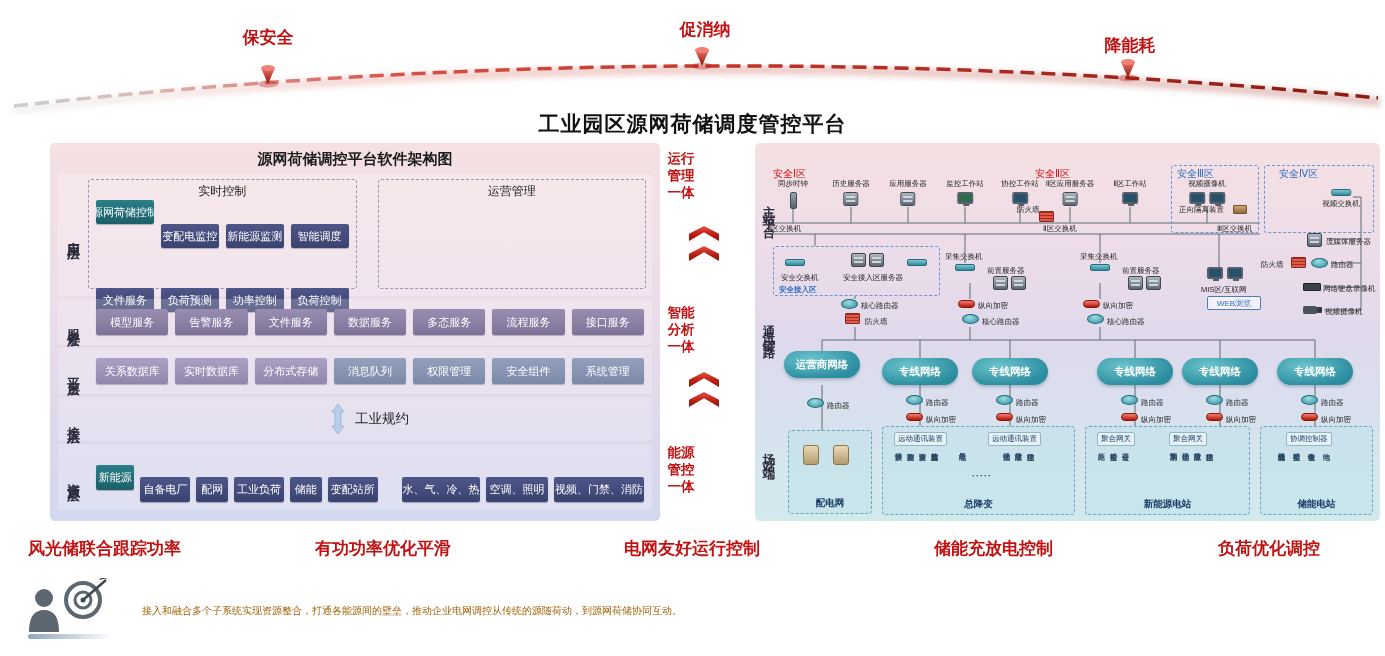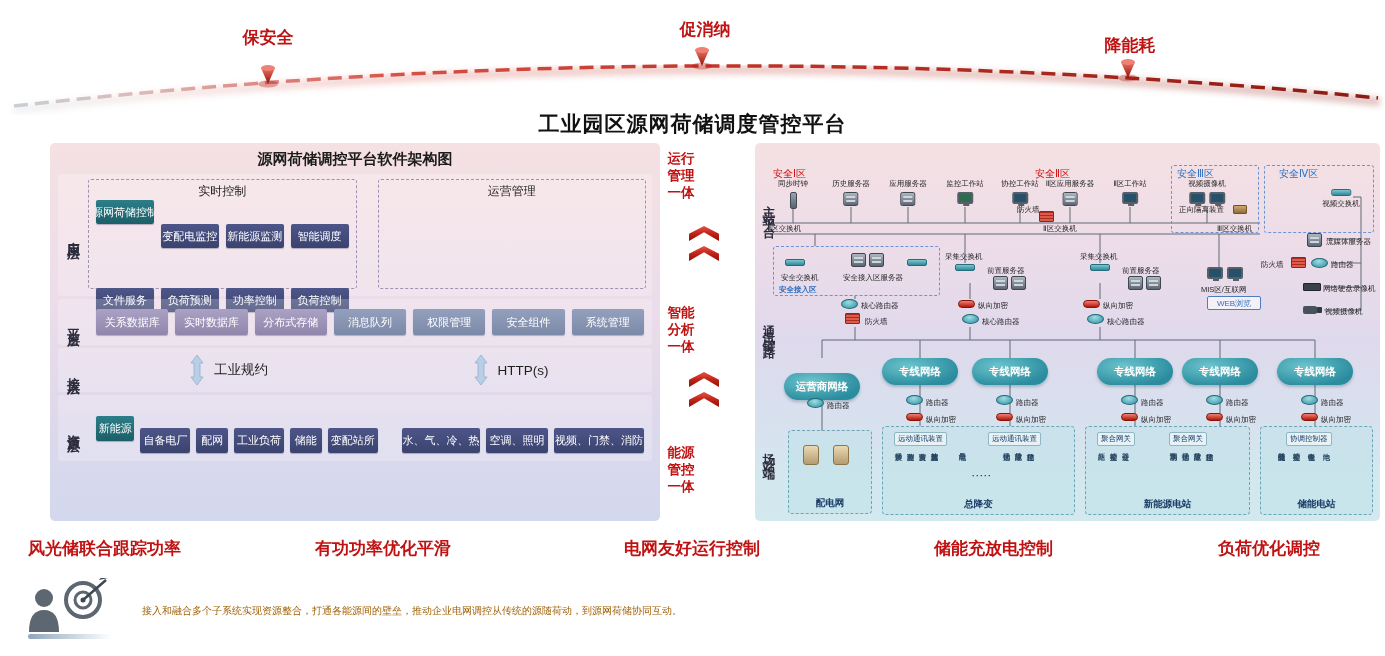--- a/index.html
+++ b/index.html
@@ -163,20 +163,32 @@
             <div class="btn c-ind">功率控制</div>
             <div class="btn c-ind">负荷控制</div>
           </div>
         </div>
         <div class="dgroup">
           <div class="dgroup-title">运营管理</div>
         </div>
       </div>
     </div>
 
+    <div class="layer-row row-svc">
+      <div class="layer-label">服务层</div>
+      <div class="hrow">
+        <div class="btn c-mau">模型服务</div>
+        <div class="btn c-mau">告警服务</div>
+        <div class="btn c-mau">文件服务</div>
+        <div class="btn c-mau">数据服务</div>
+        <div class="btn c-mau">多态服务</div>
+        <div class="btn c-mau">流程服务</div>
+        <div class="btn c-mau">接口服务</div>
+      </div>
+    </div>
 
     <div class="layer-row row-plt">
       <div class="layer-label">平台层</div>
       <div class="hrow">
         <div class="btn c-lav">关系数据库</div>
         <div class="btn c-lav">实时数据库</div>
         <div class="btn c-lav">分布式存储</div>
         <div class="btn c-slt">消息队列</div>
         <div class="btn c-slt">权限管理</div>
         <div class="btn c-slt">安全组件</div>
@@ -184,26 +196,20 @@
       </div>
     </div>
 
     <div class="layer-row row-acc">
       <div class="layer-label">接入层</div>
       <div class="acc-item">
         <svg width="14" height="30">
           <polygon points="7,0 13,8 10,8 10,22 13,22 7,30 1,22 4,22 4,8 1,8" fill="#b9cfe6" stroke="#8fb0d4" stroke-width="0.8"></polygon>
         </svg>
         <span class="acc-label">工业规约</span>
-      </div>
-      <div class="acc-item">
-        <svg width="14" height="30">
-          <polygon points="7,0 13,8 10,8 10,22 13,22 7,30 1,22 4,22 4,8 1,8" fill="#b9cfe6" stroke="#8fb0d4" stroke-width="0.8"></polygon>
-        </svg>
-        <span class="acc-label">HTTP(s)</span>
       </div>
     </div>
 
     <div class="layer-row row-res">
       <div class="layer-label">资源层</div>
       <div class="res-row">
         <div class="btn c-tld" style="flex:3">新能源</div>
         <div class="btn c-ind" style="flex:4">自备电厂</div>
         <div class="btn c-ind" style="flex:2.4">配网</div>
         <div class="btn c-ind" style="flex:4">工业负荷</div>
@@ -378,21 +384,21 @@
     <span class="tag" style="left:571px;top:94px">流媒体服务器</span>
     <span class="tag" style="left:506px;top:117px">防火墙</span>
     <span class="ic ic-firewall" style="left:536px;top:114px"></span>
     <span class="ic ic-router" style="left:556px;top:115px"></span>
     <span class="tag" style="left:576px;top:117px">路由器</span>
     <span class="ic ic-nvr" style="left:548px;top:140px"></span>
     <span class="tag" style="left:568px;top:141px">网络硬盘录像机</span>
     <span class="ic ic-camera" style="left:548px;top:163px"></span>
     <span class="tag" style="left:570px;top:164px">视频摄像机</span>
 
-    <div class="cloud" style="left:29px;top:230px">运营商网络</div>
+    <div class="cloud" style="left:29px;top:208px">运营商网络</div>
     <div class="cloud" style="left:127px;top:215px">专线网络</div>
     <div class="cloud" style="left:217px;top:215px">专线网络</div>
     <div class="cloud" style="left:342px;top:215px">专线网络</div>
     <div class="cloud" style="left:427px;top:215px">专线网络</div>
     <div class="cloud" style="left:522px;top:215px">专线网络</div>
 
     <span class="ic ic-router" style="left:52px;top:255px"></span>
     <span class="tag" style="left:72px;top:258px">路由器</span>
 
     <span class="ic ic-router" style="left:151px;top:252px"></span>

